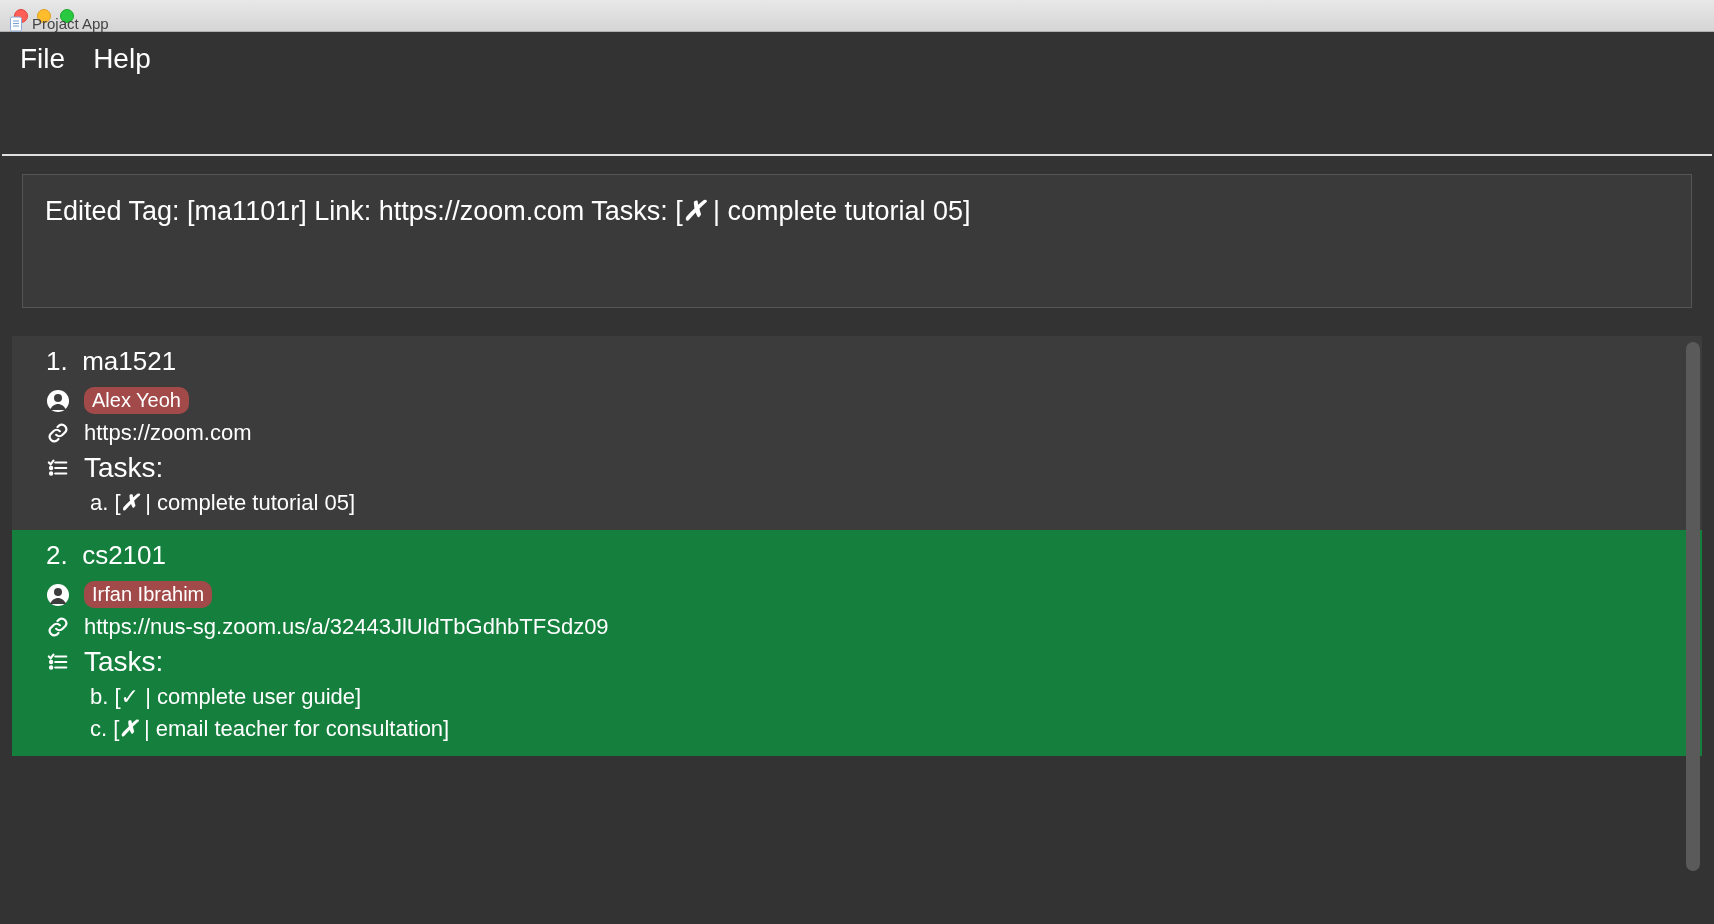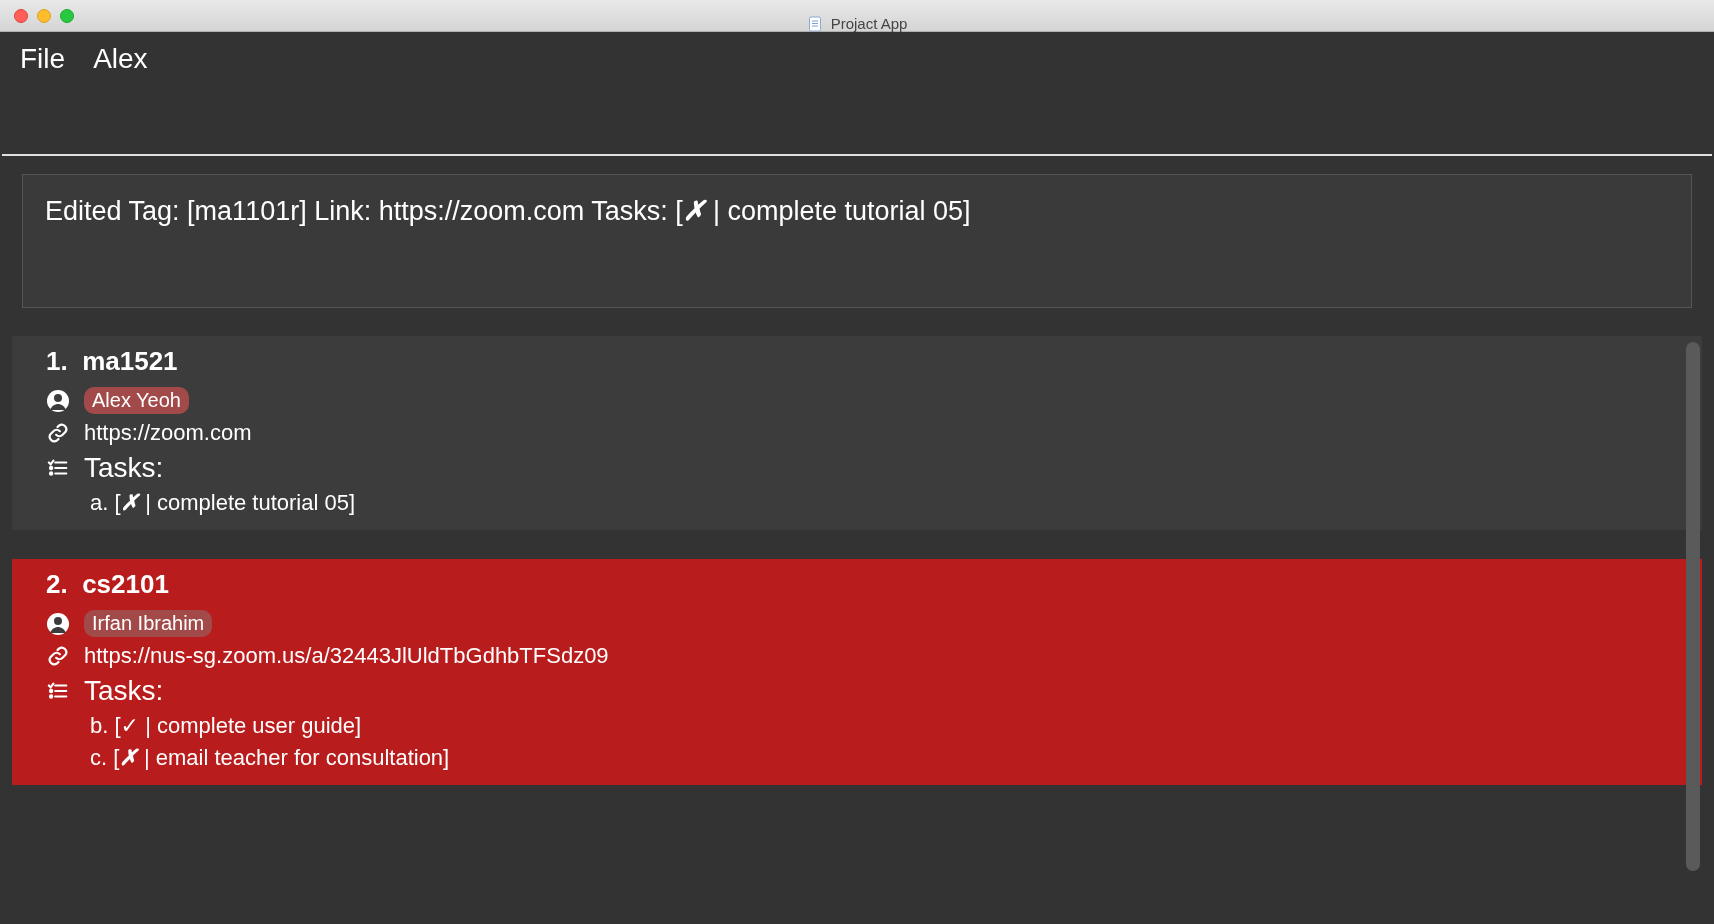--- a/index.html
+++ b/index.html
@@ -15,22 +15,22 @@
       border-bottom: 1px solid #b0b0b0;
       flex-shrink: 0;
       position: relative;
     }
     .traffic-lights { display: flex; gap: 9px; padding-left: 14px; }
     .light { width: 14px; height: 14px; border-radius: 50%; }
     .light.close { background: #ff5f57; border: 0.5px solid #e0443e; }
     .light.min { background: #ffbd2e; border: 0.5px solid #dea123; }
     .light.max { background: #28c940; border: 0.5px solid #1aab29; }
     .titlebar-center {
-      position: absolute; left: 0; right: 0; text-align: center;
-      display: flex; align-items: center; justify-content: center; gap: 8px;
+      position: absolute; left: 8px; right: 0; text-align: center;
+      display: flex; align-items: center; gap: 8px;
       color: #444; font-size: 15px; pointer-events: none; margin-top: 16px;
     }
     .doc-icon {
       width: 16px; height: 16px; display: inline-block;
     }
 
     
     .menubar {
       height: 54px; background: #333333; display: flex; align-items: center;
       gap: 28px; padding: 0 20px; font-size: 28px; font-weight: 400;
@@ -63,22 +63,22 @@
       position: absolute; right: 2px; top: 6px; width: 14px; height: 90%;
       background: #5a5a5a; border-radius: 7px;
     }
 
     .card {
       padding: 10px 26px 14px 34px;
       display: flex; flex-direction: column; gap: 6px;
       font-size: 22px;
     }
     .card.normal { background: #3c3c3c; }
-    .card.selected { background: #b91c1c; margin-top: 29px; }
-    .card-title { font-size: 26px; margin-bottom: 4px; font-weight: bold; }
+    .card.selected { background: #15803d; }
+    .card-title { font-size: 26px; margin-bottom: 4px; }
     .row { display: flex; align-items: center; gap: 14px; }
     .row .icon { width: 24px; height: 24px; flex-shrink: 0; display: inline-flex; align-items: center; justify-content: center; }
     .name-chip {
       background: #a24a4a; color: #fff; padding: 2px 8px; border-radius: 10px;
       font-size: 20px;
     }
     .tasks-label { font-size: 28px; }
     .task-line { padding-left: 44px; font-size: 22px; }
     .task-line .xm { font-weight: 700; font-style: italic; }
 
@@ -101,21 +101,21 @@
         <line x1="5" y1="7.5" x2="11" y2="7.5" stroke="#7aa0d4" stroke-width="1"></line>
         <line x1="5" y1="10" x2="11" y2="10" stroke="#7aa0d4" stroke-width="1"></line>
       </svg>
     </span>
     <span>Projact App</span>
   </div>
 </div>
 
 <div class="menubar">
   <span class="menu-item">File</span>
-  <span class="menu-item">Alex</span>
+  <span class="menu-item">Help</span>
 </div>
 
 <div class="sep-region"></div>
 
 <div class="message-panel">
   <span>Edited Tag: [ma1101r] Link: https://zoom.com Tasks: [</span><span class="x-mark">✗</span><span> | complete tutorial 05]</span>
 </div>
 
 <div class="list-area">
   <div id="cards">

